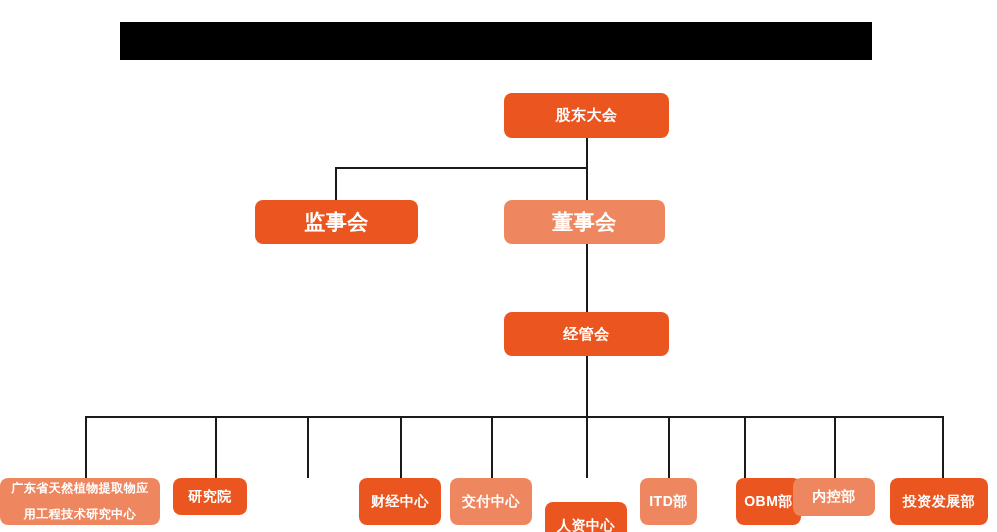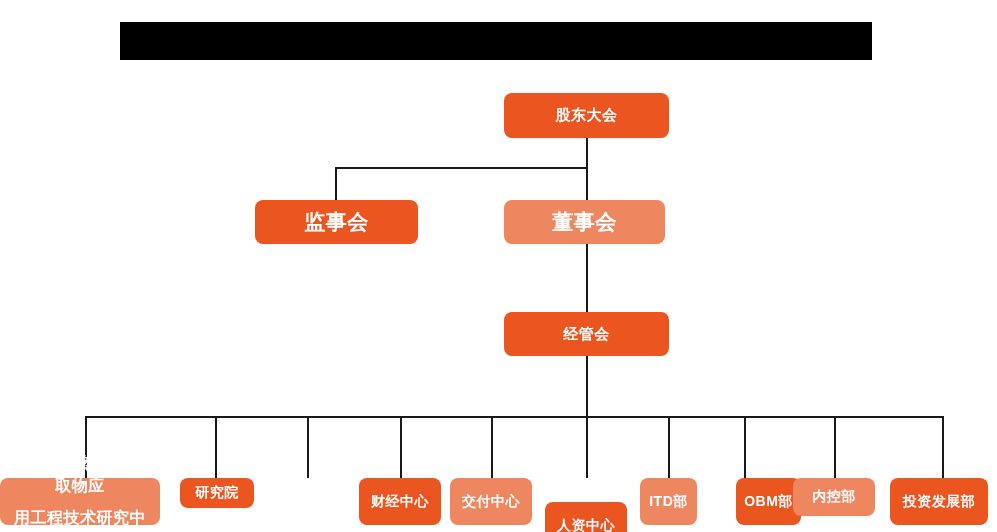--- a/index.html
+++ b/index.html
@@ -36,21 +36,21 @@
     user-select: none;
     border-radius: 8px;
   }
   .fill-dark  { background: #ea5520; }
   .fill-light { background: #ee8760; }
 
   .lvl1 { font-size: 15px; }
   .lvl2 { font-size: 21px; }
   .lvl3 { font-size: 15px; }
   .leaf { font-size: 14px; }
-  .leaf-small { font-size: 16px; line-height: 1.45; padding: 0 6px; font-weight: bold; gap: 8px; }
+  .leaf-small { font-size: 12px; line-height: 1.45; padding: 0 6px; font-weight: bold; gap: 8px; }
 
   
   .conn-v {
     position: absolute;
     width: 2px;
     background: #1a1a1a;
   }
   .conn-h {
     position: absolute;
     height: 2px;
@@ -102,21 +102,21 @@
 
   <div class="node fill-dark lvl3" style="left:504px; top:312px; width:165px; height:44px;">
     <span>经管会</span>
   </div>
 
   <div class="node fill-light leaf-small" style="left:0px; top:478px; width:160px; height:47px; flex-direction:column;">
     <span>广东省天然植物提取物应</span>
     <span>用工程技术研究中心</span>
   </div>
 
-  <div class="node fill-dark leaf" style="left:180px; top:478px; width:74px; height:30px;">
+  <div class="node fill-dark leaf" style="left:173px; top:478px; width:74px; height:37px;">
     <span>研究院</span>
   </div>
 
 
   <div class="node fill-dark leaf" style="left:359px; top:478px; width:82px; height:47px;">
     <span>财经中心</span>
   </div>
 
   <div class="node fill-light leaf" style="left:450px; top:478px; width:82px; height:47px;">
     <span>交付中心</span>

